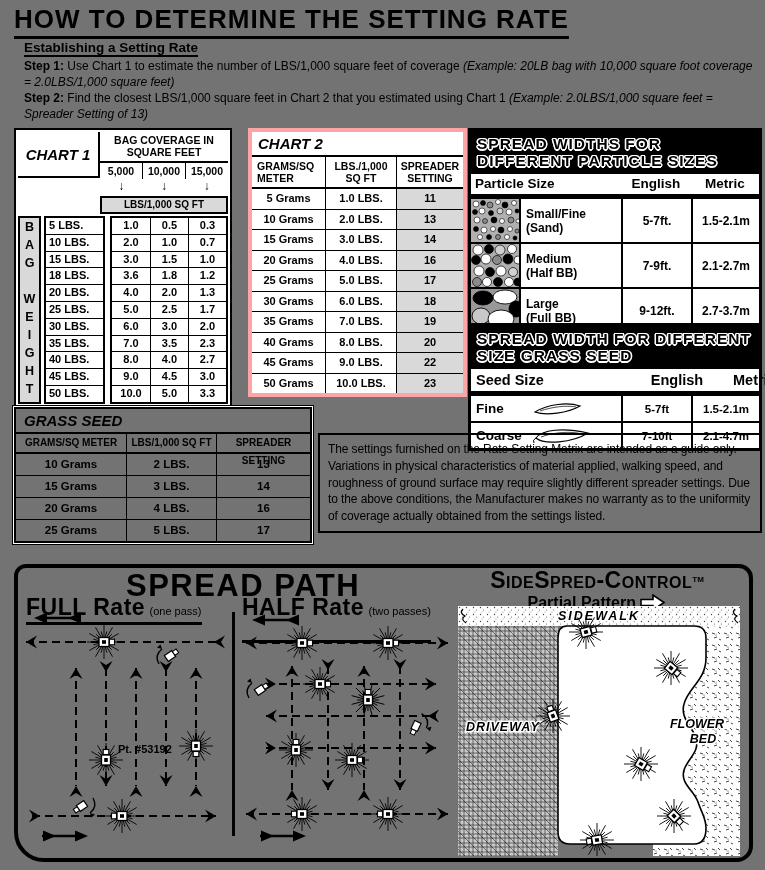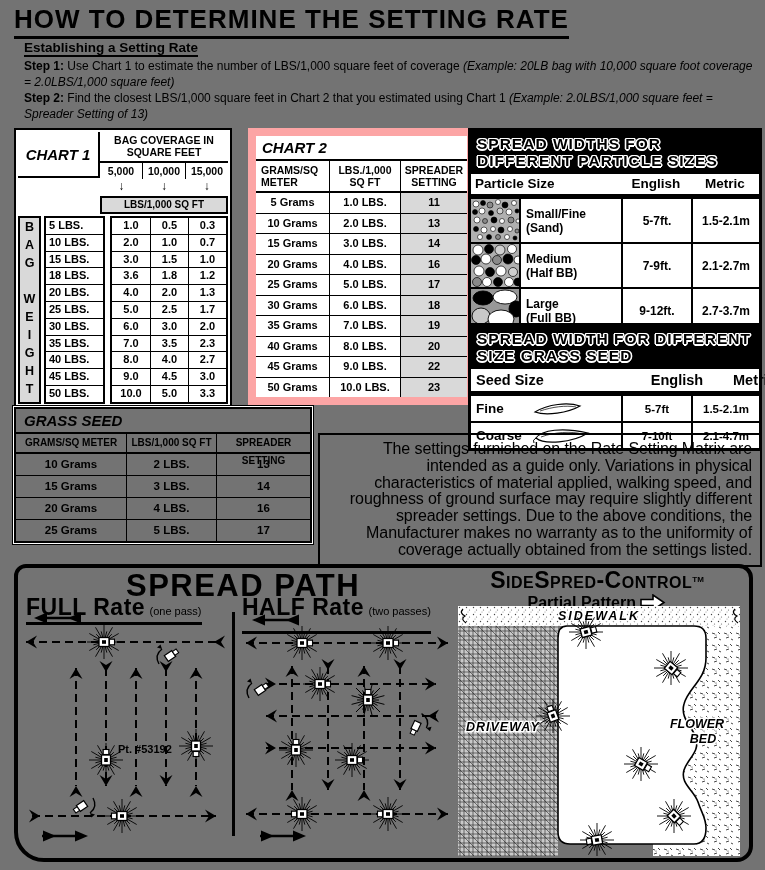--- a/index.html
+++ b/index.html
@@ -40,21 +40,21 @@
   .c1w{height:15.8px;line-height:15.8px;border-bottom:1.5px solid #000;
        font-weight:bold;font-size:11px;padding-left:3px;}
   .c1w:last-child{border-bottom:none;}
   .c1vals{flex:1;margin-left:5px;border:2px solid #000;display:grid;grid-template-columns:repeat(3,1fr);}
   .c1v{height:15.8px;line-height:15.8px;text-align:center;font-weight:bold;font-size:11px;
        border-bottom:1.5px solid #000;border-left:1.5px solid #000;}
   .c1v:nth-child(3n+1){border-left:none;}
   .c1v:nth-last-child(-n+3){border-bottom:none;}
 
   
-  #chart2{left:248px;top:128px;width:211px;border:8px solid #fca5a5;background:#fff;}
+  #chart2{left:248px;top:128px;width:211px;border:4px solid #fca5a5;background:#fff;}
   .c2title{font-style:italic;font-weight:bold;font-size:15px;padding:3px 6px;border-bottom:2px solid #000;}
   .c2head{display:grid;grid-template-columns:73px 71px 1fr;border-bottom:2px solid #000;}
   .c2h{font-size:10.5px;font-weight:bold;line-height:12px;text-align:center;padding:3px 2px;border-left:1.5px solid #000;}
   .c2h:first-child{border-left:none;text-align:left;padding-left:5px;}
   .c2grid{display:grid;grid-template-columns:73px 71px 1fr;}
   .c2c{height:19.5px;line-height:19.5px;text-align:center;font-weight:bold;font-size:11px;
        border-bottom:1.5px solid #000;border-left:1.5px solid #000;}
   .c2c:nth-child(3n+1){border-left:none;}
   .c2grid .c2c:nth-last-child(-n+3){border-bottom:none;}
   .shade{background:#d9d9d9;}
@@ -95,32 +95,32 @@
   .gh{font-size:10px;font-weight:bold;text-align:center;height:18px;line-height:18px;border-left:1.5px solid #000;}
   .gh:first-child{border-left:none;}
   .ggrid{display:grid;grid-template-columns:110px 90px 1fr;}
   .gc{height:21px;line-height:21px;text-align:center;font-weight:bold;font-size:11.5px;
       border-bottom:1.5px solid #000;border-left:1.5px solid #000;}
   .gc:nth-child(3n+1){border-left:none;}
   .ggrid .gc:nth-last-child(-n+3){border-bottom:none;}
 
   
   #disclaimer{left:318px;top:433px;width:444px;box-sizing:border-box;border:2px solid #000;
-              padding:6px 8px;font-size:16px;line-height:16.8px;letter-spacing:-0.1px;text-align:right;}
+              padding:6px 8px;font-size:12px;line-height:16.8px;letter-spacing:-0.1px;}
 
   
   #panel{left:14px;top:564px;width:739px;height:298px;box-sizing:border-box;border:4px solid #000;
          border-radius:12px 14px 16px 30px;}
   #sp-title{left:60px;top:0px;width:330px;text-align:center;font-size:31px;font-weight:bold;letter-spacing:1.5px;}
   #sidespred{right:6px;top:2px;width:292px;text-align:center;line-height:20px;}
   .brand{font-variant:small-caps;font-weight:bold;font-size:23px;letter-spacing:0.5px;}
   .brand-tm{font-size:8px;font-weight:bold;vertical-align:super;}
   .ppat{font-weight:bold;font-size:16px;}
   #full-label{left:8px;top:26px;border-bottom:3px solid #000;padding-bottom:1px;}
-  #half-label{left:224px;top:26px;border-bottom:3px solid #000;padding-bottom:10px;text-align:right;}
+  #half-label{left:224px;top:26px;border-bottom:3px solid #000;padding-bottom:19px;text-align:right;}
   .rate-big{font-size:23px;font-weight:bold;letter-spacing:0.5px;}
   .rate-sub{font-size:11px;font-weight:normal;}
   #divider{left:214px;top:44px;width:3px;height:224px;background:#000;}
   .dl{stroke:#000;stroke-width:2;stroke-dasharray:8 5;fill:none;}
   .sl{stroke:#000;stroke-width:2.6;}
   g.burst line{stroke:#000;stroke-width:0.9;}
   .svgtxt{font-weight:bold;font-family:"Liberation Sans","DejaVu Sans",sans-serif;fill:#000;}
   .halo{font-weight:bold;font-style:italic;paint-order:stroke;stroke:#fff;stroke-width:3px;fill:#000;
         font-family:"Liberation Sans","DejaVu Sans",sans-serif;}
   .sq{fill:none;stroke:#000;stroke-width:1.2;}

